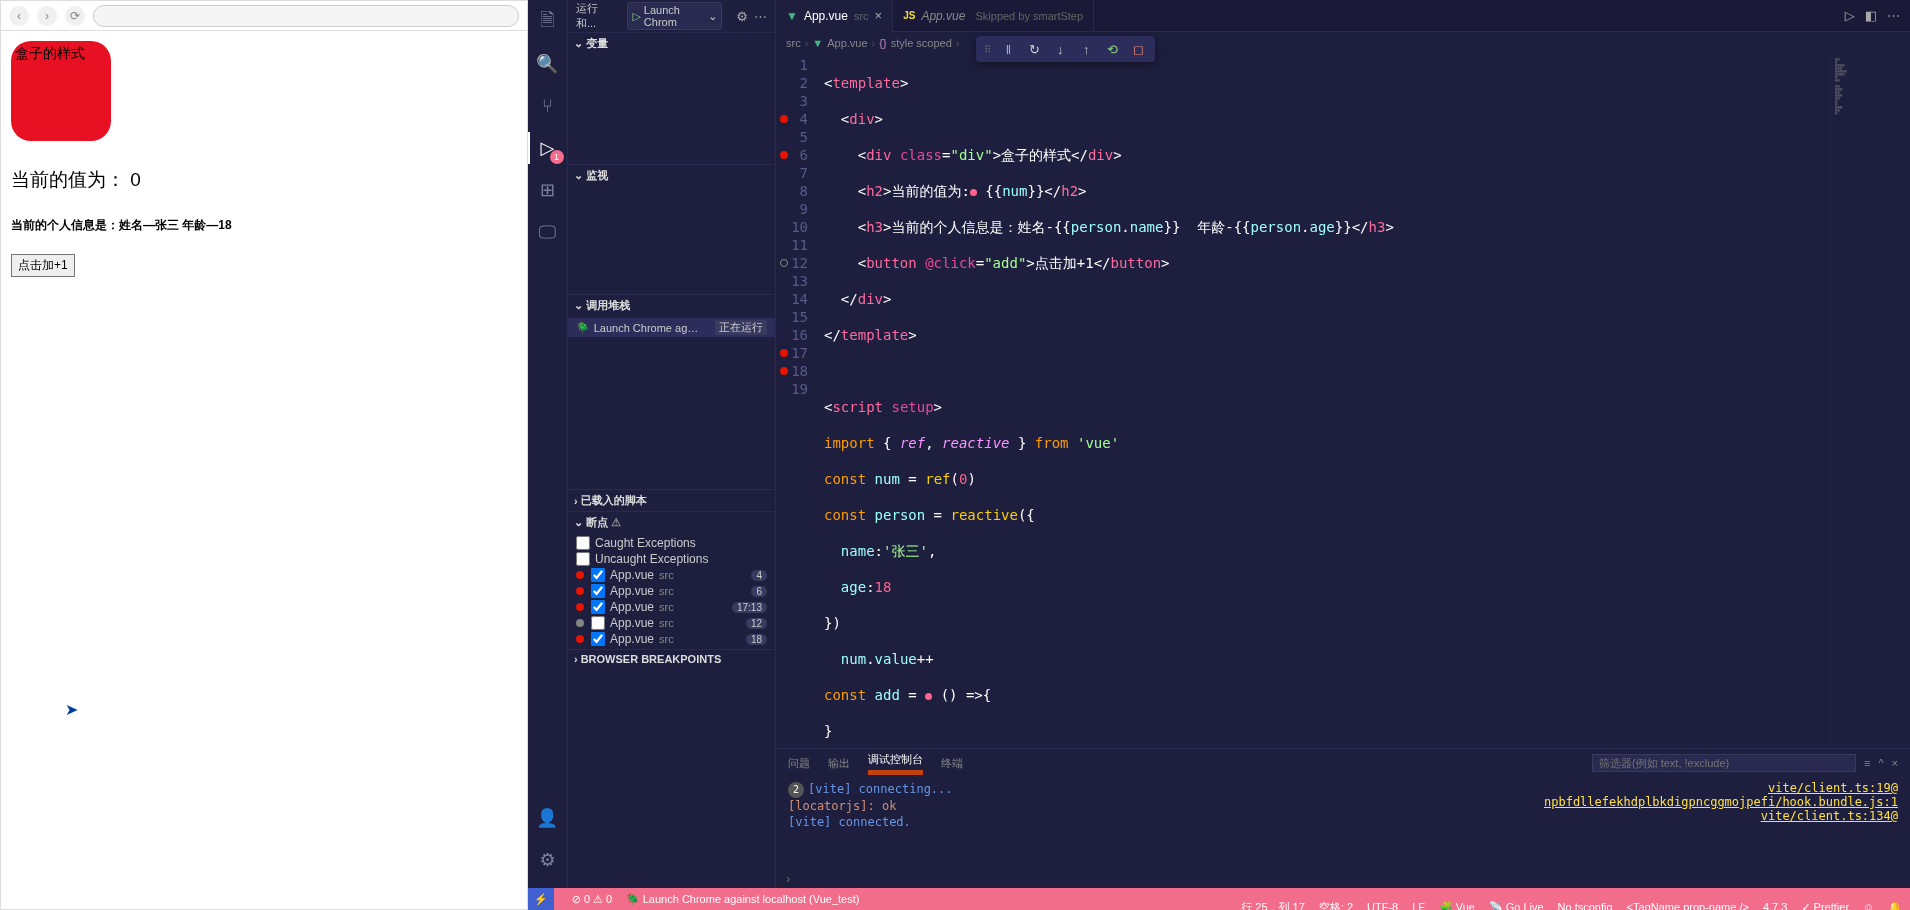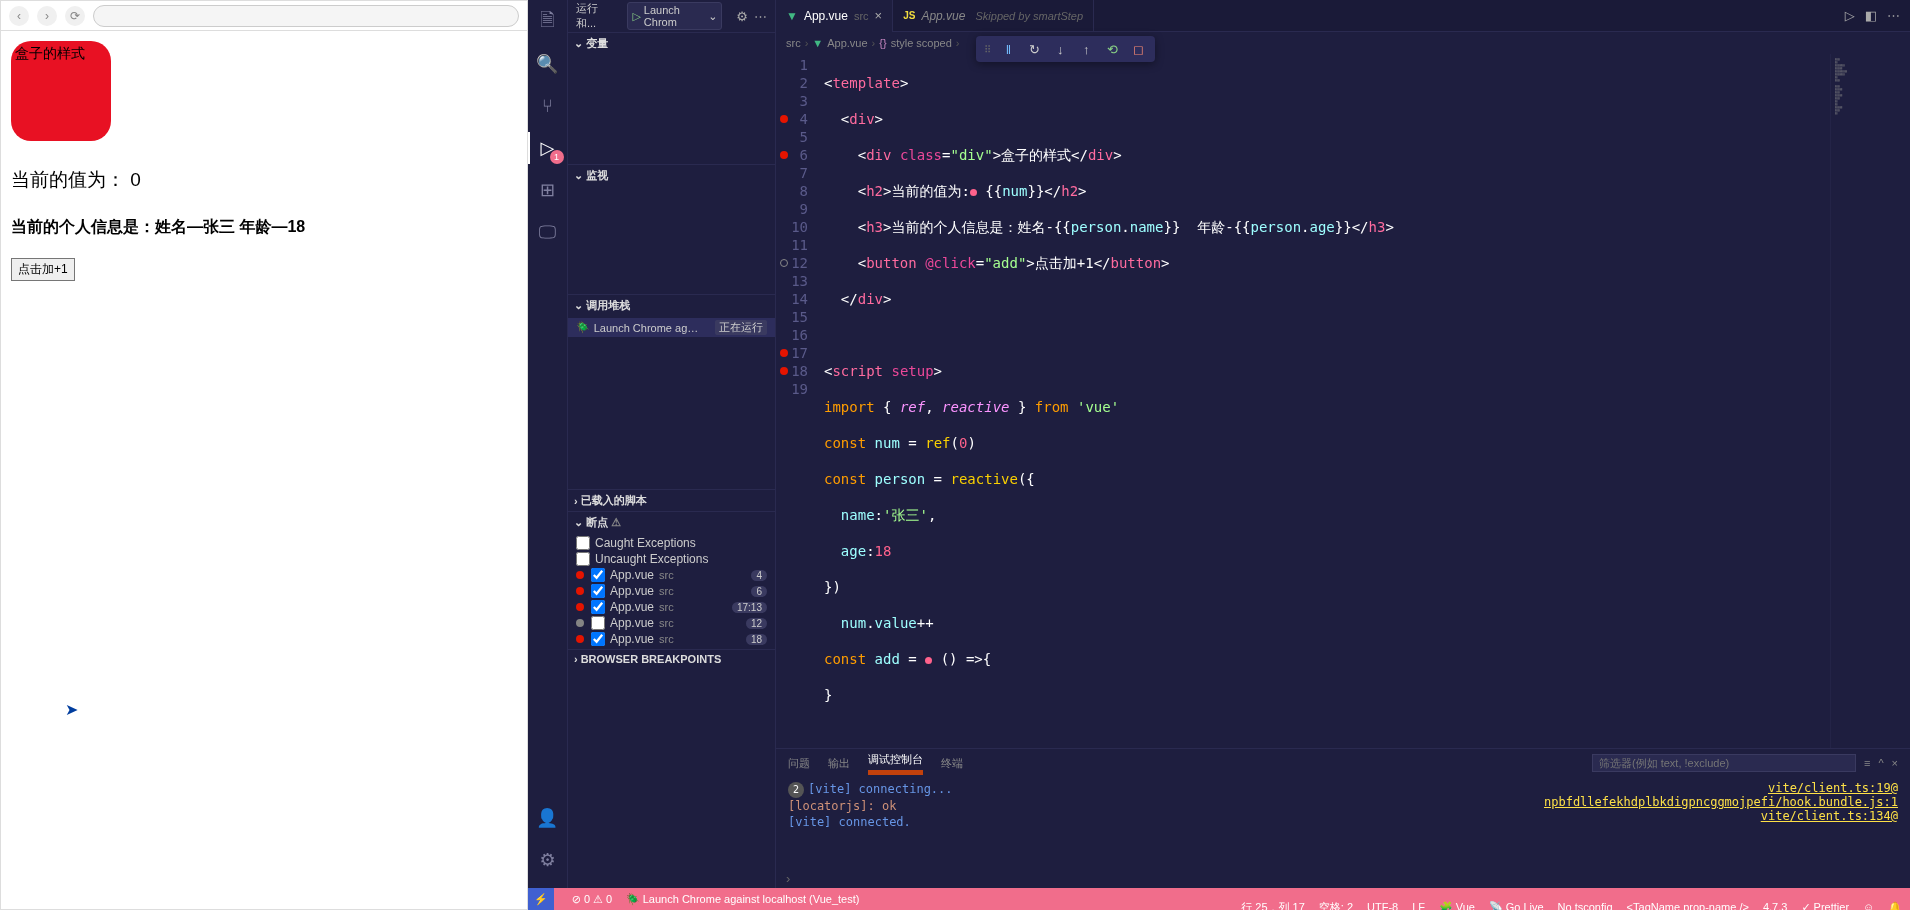--- a/index.html
+++ b/index.html
@@ -6,21 +6,21 @@
 body { font-family: "Microsoft YaHei", -apple-system, sans-serif; background: #fff; overflow: hidden; width: 1910px; height: 910px; position: relative; }
 
 
 .browser-preview { position: absolute; left: 0; top: 0; width: 528px; height: 910px; background: #fff; border: 1px solid #ddd; }
 .browser-toolbar { height: 30px; border-bottom: 1px solid #ddd; display: flex; align-items: center; padding: 0 8px; gap: 8px; }
 .nav-btn { width: 20px; height: 20px; border: none; background: #f0f0f0; border-radius: 50%; color: #888; font-size: 12px; }
 .url-bar { flex: 1; height: 22px; border: 1px solid #ccc; border-radius: 11px; background: #f5f5f5; }
 .preview-content { padding: 10px; }
 .red-box { width: 100px; height: 100px; background: #e81123; border-radius: 20px; color: #000; font-size: 14px; padding: 4px; margin-bottom: 26px; }
 .preview-content h2 { font-size: 19px; font-weight: normal; margin-bottom: 24px; }
-.preview-content h3 { font-size: 16px; font-weight: bold; margin-bottom: 20px; }
+.preview-content h3 { font-size: 12px; font-weight: bold; margin-bottom: 20px; }
 .preview-btn { font-size: 12px; padding: 2px 6px; border: 1px solid #767676; background: #efefef; }
 
 
 .vscode { position: absolute; left: 528px; top: 0; right: 0; bottom: 0; background: #1e1e3f; color: #ccc; font-size: 13px; display: flex; flex-direction: column; }
 
 
 .activity-bar { position: absolute; left: 0; top: 0; width: 40px; bottom: 22px; background: #1e1e3f; display: flex; flex-direction: column; align-items: center; padding-top: 8px; gap: 14px; border-right: 1px solid #2a2a50; }
 .activity-icon { width: 28px; height: 28px; display: flex; align-items: center; justify-content: center; color: #8080a0; font-size: 18px; position: relative; }
 .activity-icon.active { color: #fff; }
 .activity-icon.active::before { content: ''; position: absolute; left: -6px; top: -2px; bottom: -2px; width: 2px; background: #fff; }
@@ -47,21 +47,21 @@
 .bp-dot { width: 8px; height: 8px; border-radius: 50%; margin-right: 2px; }
 .bp-dot.red { background: #e51400; }
 .bp-dot.gray { background: #848484; }
 
 
 .editor-area { position: absolute; left: 248px; top: 0; right: 0; bottom: 22px; display: flex; flex-direction: column; }
 .tab-bar { height: 32px; background: #1a1a38; display: flex; align-items: center; border-bottom: 1px solid #2a2a50; }
 .tab { height: 32px; display: flex; align-items: center; padding: 0 10px; gap: 6px; font-size: 12px; color: #888; border-right: 1px solid #2a2a50; }
 .tab.active { background: #1e1e3f; color: #fff; }
 .tab-close { font-size: 13px; color: #aaa; }
-.tab-note { font-style: italic; color: #666; font-size: 11px; margin-left: 4px; }
+.tab-note { color: #666; font-size: 11px; margin-left: 4px; }
 .tab-right { margin-left: auto; display: flex; gap: 10px; padding: 0 10px; color: #aaa; font-size: 13px; }
 .breadcrumb { height: 22px; display: flex; align-items: center; padding: 0 10px; font-size: 11px; color: #888; gap: 4px; }
 .breadcrumb span { color: #888; }
 .breadcrumb .sep { color: #555; }
 
 
 .debug-toolbar { position: absolute; top: 36px; left: 200px; background: #2d2d5c; border-radius: 4px; display: flex; align-items: center; gap: 8px; padding: 4px 8px; box-shadow: 0 2px 8px rgba(0,0,0,0.4); z-index: 10; }
 .debug-btn { width: 18px; height: 18px; color: #ccc; font-size: 13px; display: flex; align-items: center; justify-content: center; }
 .debug-btn.stop { color: #f48771; }
 .debug-grip { color: #666; font-size: 10px; }
@@ -325,20 +325,21 @@
         <div class="ln">19</div>
       </div>
       <div class="code">
 <div class="row"><span class="s-punc">&lt;</span><span class="s-tag">template</span><span class="s-punc">&gt;</span></div>
 <div class="row">  <span class="s-punc">&lt;</span><span class="s-tag">div</span><span class="s-punc">&gt;</span></div>
 <div class="row">    <span class="s-punc">&lt;</span><span class="s-tag">div</span> <span class="s-attr">class</span><span class="s-punc">=</span><span class="s-str">"div"</span><span class="s-punc">&gt;</span>盒子的样式<span class="s-punc">&lt;/</span><span class="s-tag">div</span><span class="s-punc">&gt;</span></div>
 <div class="row">    <span class="s-punc">&lt;</span><span class="s-tag">h2</span><span class="s-punc">&gt;</span>当前的值为:<span class="s-small-dot"></span> <span class="s-punc">{{</span><span class="s-var">num</span><span class="s-punc">}}</span><span class="s-punc">&lt;/</span><span class="s-tag">h2</span><span class="s-punc">&gt;</span></div>
 <div class="row">    <span class="s-punc">&lt;</span><span class="s-tag">h3</span><span class="s-punc">&gt;</span>当前的个人信息是：姓名-<span class="s-punc">{{</span><span class="s-var">person</span><span class="s-punc">.</span><span class="s-var">name</span><span class="s-punc">}}</span>  年龄-<span class="s-punc">{{</span><span class="s-var">person</span><span class="s-punc">.</span><span class="s-var">age</span><span class="s-punc">}}</span><span class="s-punc">&lt;/</span><span class="s-tag">h3</span><span class="s-punc">&gt;</span></div>
 <div class="row">    <span class="s-punc">&lt;</span><span class="s-tag">button</span> <span class="s-attr">@click</span><span class="s-punc">=</span><span class="s-str">"add"</span><span class="s-punc">&gt;</span>点击加+1<span class="s-punc">&lt;/</span><span class="s-tag">button</span><span class="s-punc">&gt;</span></div>
 <div class="row">  <span class="s-punc">&lt;/</span><span class="s-tag">div</span><span class="s-punc">&gt;</span></div>
+<div class="row"><span class="s-punc">&lt;/</span><span class="s-tag">template</span><span class="s-punc">&gt;</span></div>
 <div class="row"></div>
 <div class="row"><span class="s-punc">&lt;</span><span class="s-tag">script</span> <span class="s-attr">setup</span><span class="s-punc">&gt;</span></div>
 <div class="row"><span class="s-kw">import</span> <span class="s-punc">{</span> <span class="s-int">ref</span><span class="s-punc">,</span> <span class="s-int">reactive</span> <span class="s-punc">}</span> <span class="s-kw">from</span> <span class="s-str">'vue'</span></div>
 <div class="row"><span class="s-kw">const</span> <span class="s-var">num</span> <span class="s-punc">=</span> <span class="s-fn">ref</span><span class="s-punc">(</span><span class="s-num">0</span><span class="s-punc">)</span></div>
 <div class="row"><span class="s-kw">const</span> <span class="s-var">person</span> <span class="s-punc">=</span> <span class="s-fn">reactive</span><span class="s-punc">({</span></div>
 <div class="row">  <span class="s-var">name</span><span class="s-punc">:</span><span class="s-str">'张三'</span><span class="s-punc">,</span></div>
 <div class="row">  <span class="s-var">age</span><span class="s-punc">:</span><span class="s-num">18</span></div>
 <div class="row"><span class="s-punc">})</span></div>
 <div class="row">  <span class="s-var">num</span><span class="s-punc">.</span><span class="s-var">value</span><span class="s-punc">++</span></div>
 <div class="row"><span class="s-kw">const</span> <span class="s-var">add</span> <span class="s-punc">=</span> <span class="s-small-dot"></span> <span class="s-punc">()</span> <span class="s-punc">=&gt;{</span></div>

